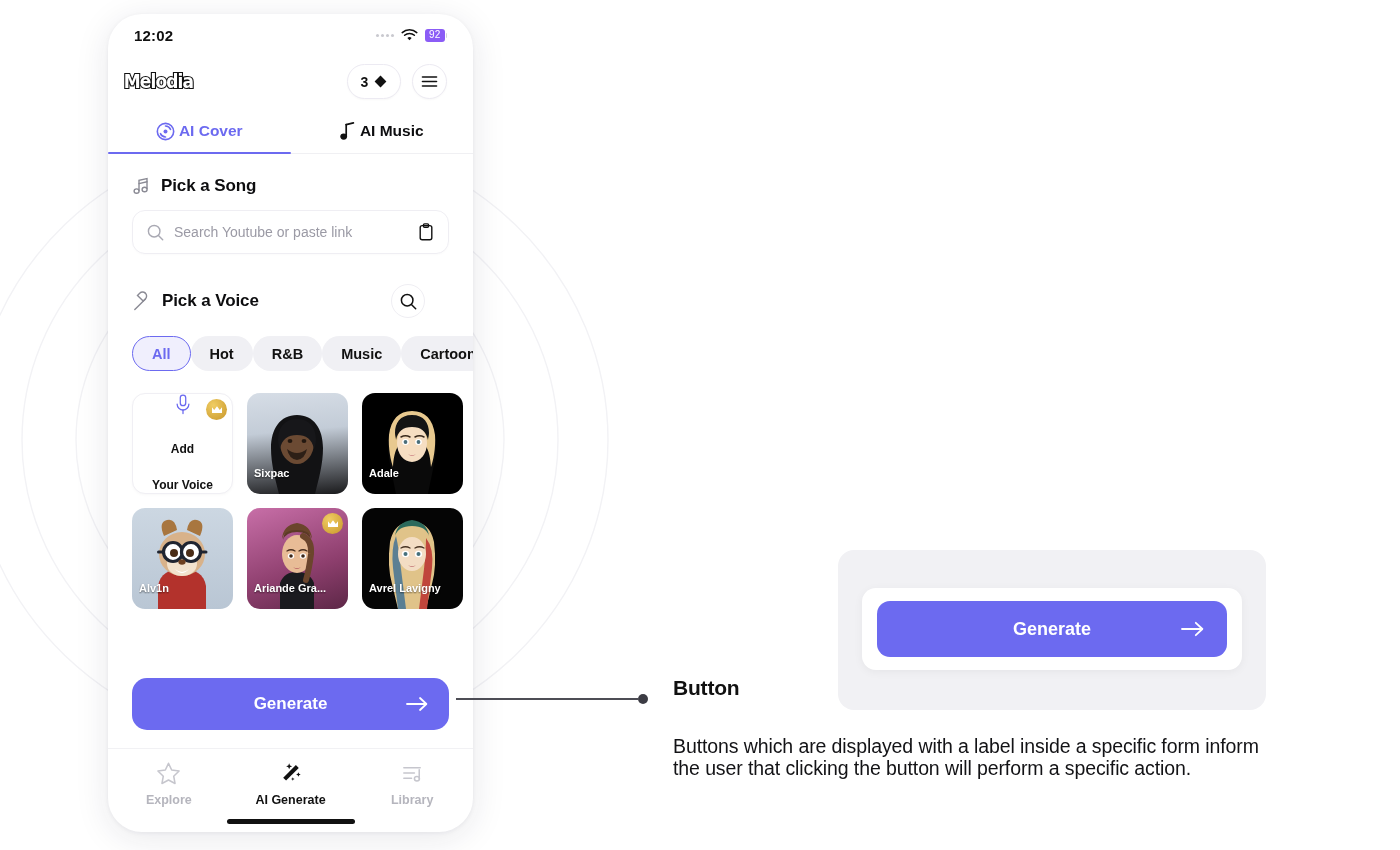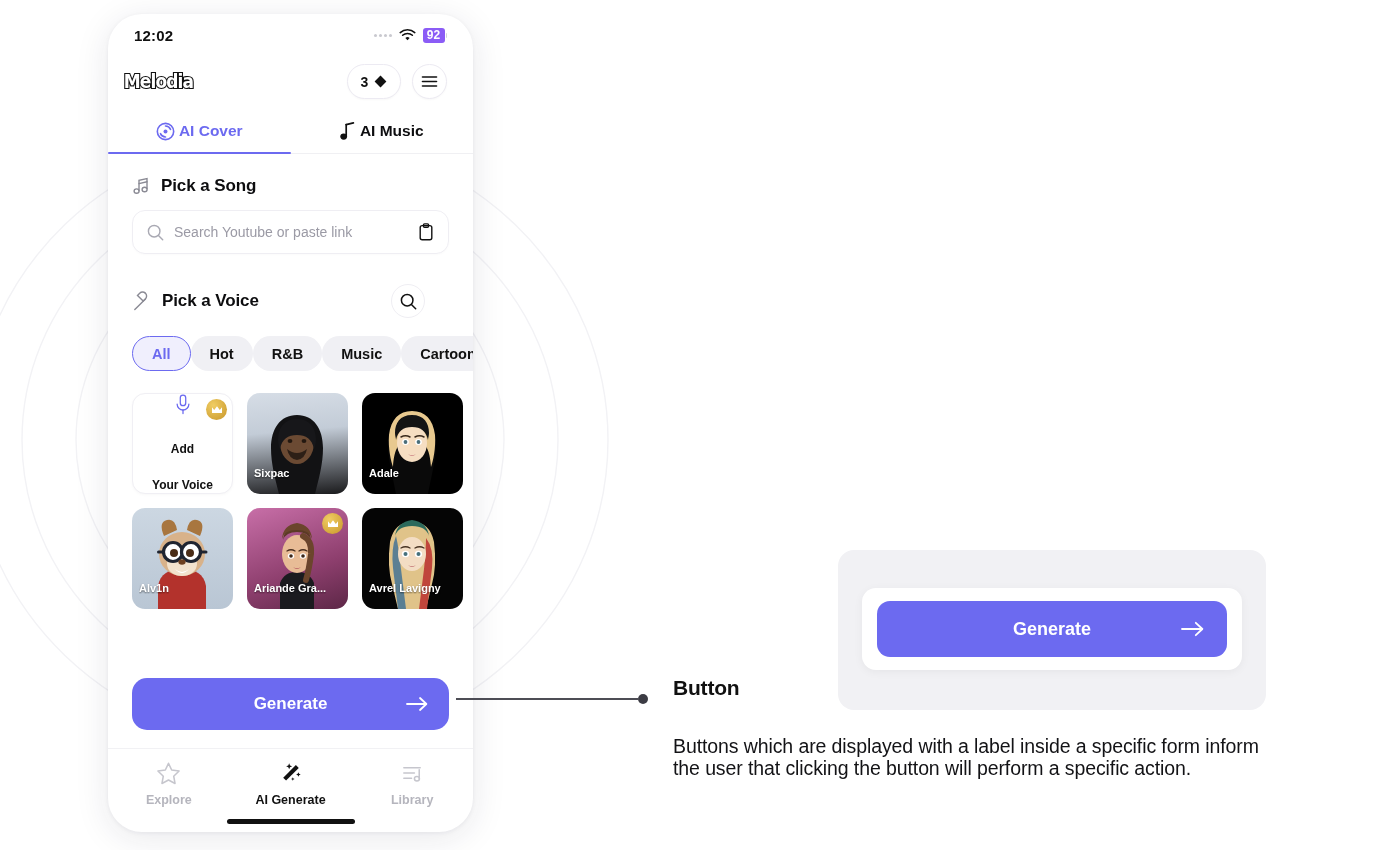--- a/index.html
+++ b/index.html
@@ -26,21 +26,21 @@
     display: flex; flex-direction: column;
   }
 
   
   .statusbar { height: 42px; display:flex; align-items:center; justify-content:space-between;
                padding: 0 26px 0 26px; flex:0 0 auto; }
   .sb-time { font-size: 15px; font-weight: 700; color:#111; letter-spacing:.2px; }
   .sb-right { display:flex; align-items:center; gap:7px; }
   .sb-dots { display:flex; gap:2px; align-items:center; }
   .sb-dots i { width:3px; height:3px; border-radius:50%; background:#c9c9cf; display:block; }
-  .sb-batt { background:#8b5cf6; color:#fff; font-size:12px; font-weight:700; border-radius:3px;
+  .sb-batt { background:#8b5cf6; color:#fff; font-size:10px; font-weight:400; border-radius:3px;
              padding:1.5px 4px 1.5px 4px; line-height:1; letter-spacing:.2px; }
   .sb-batt-wrap { display:flex; align-items:center; }
   .sb-batt-tip { width:1.5px; height:5px; background:#d4d4da; border-radius:0 1px 1px 0; margin-left:1px; }
 
   
   .appbar { display:flex; align-items:center; justify-content:space-between;
             padding: 8px 26px 10px 14px; flex:0 0 auto; }
   .logo { height: 27px; }
   .appbar-right { display:flex; align-items:center; gap:11px; }
   .pill-round {

